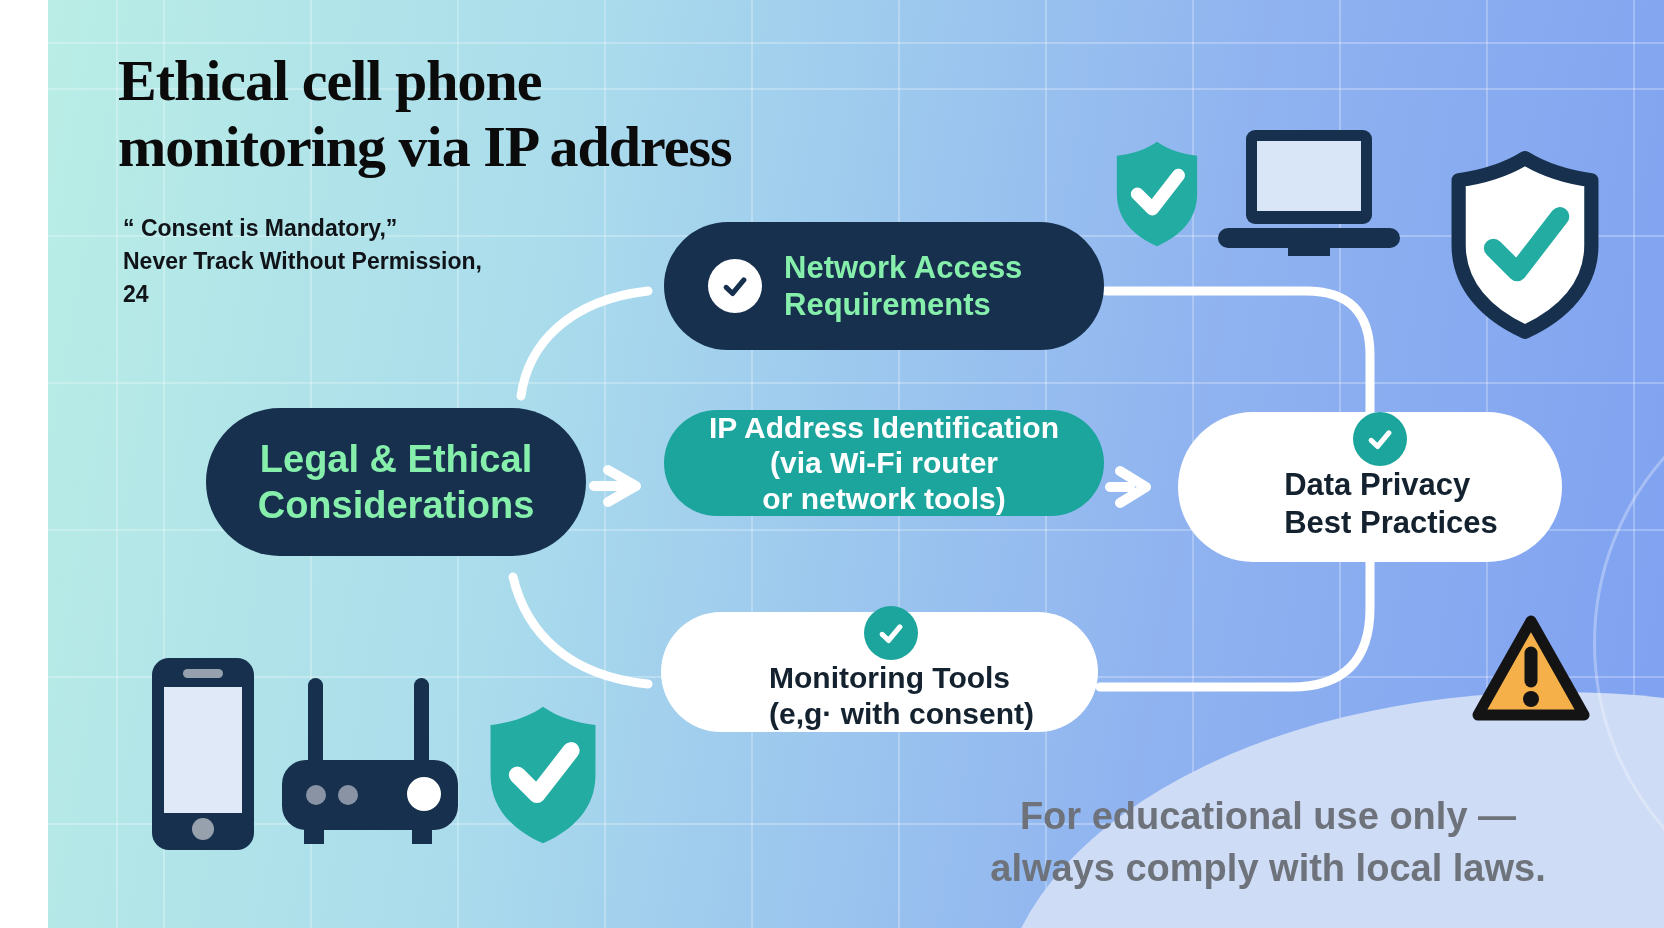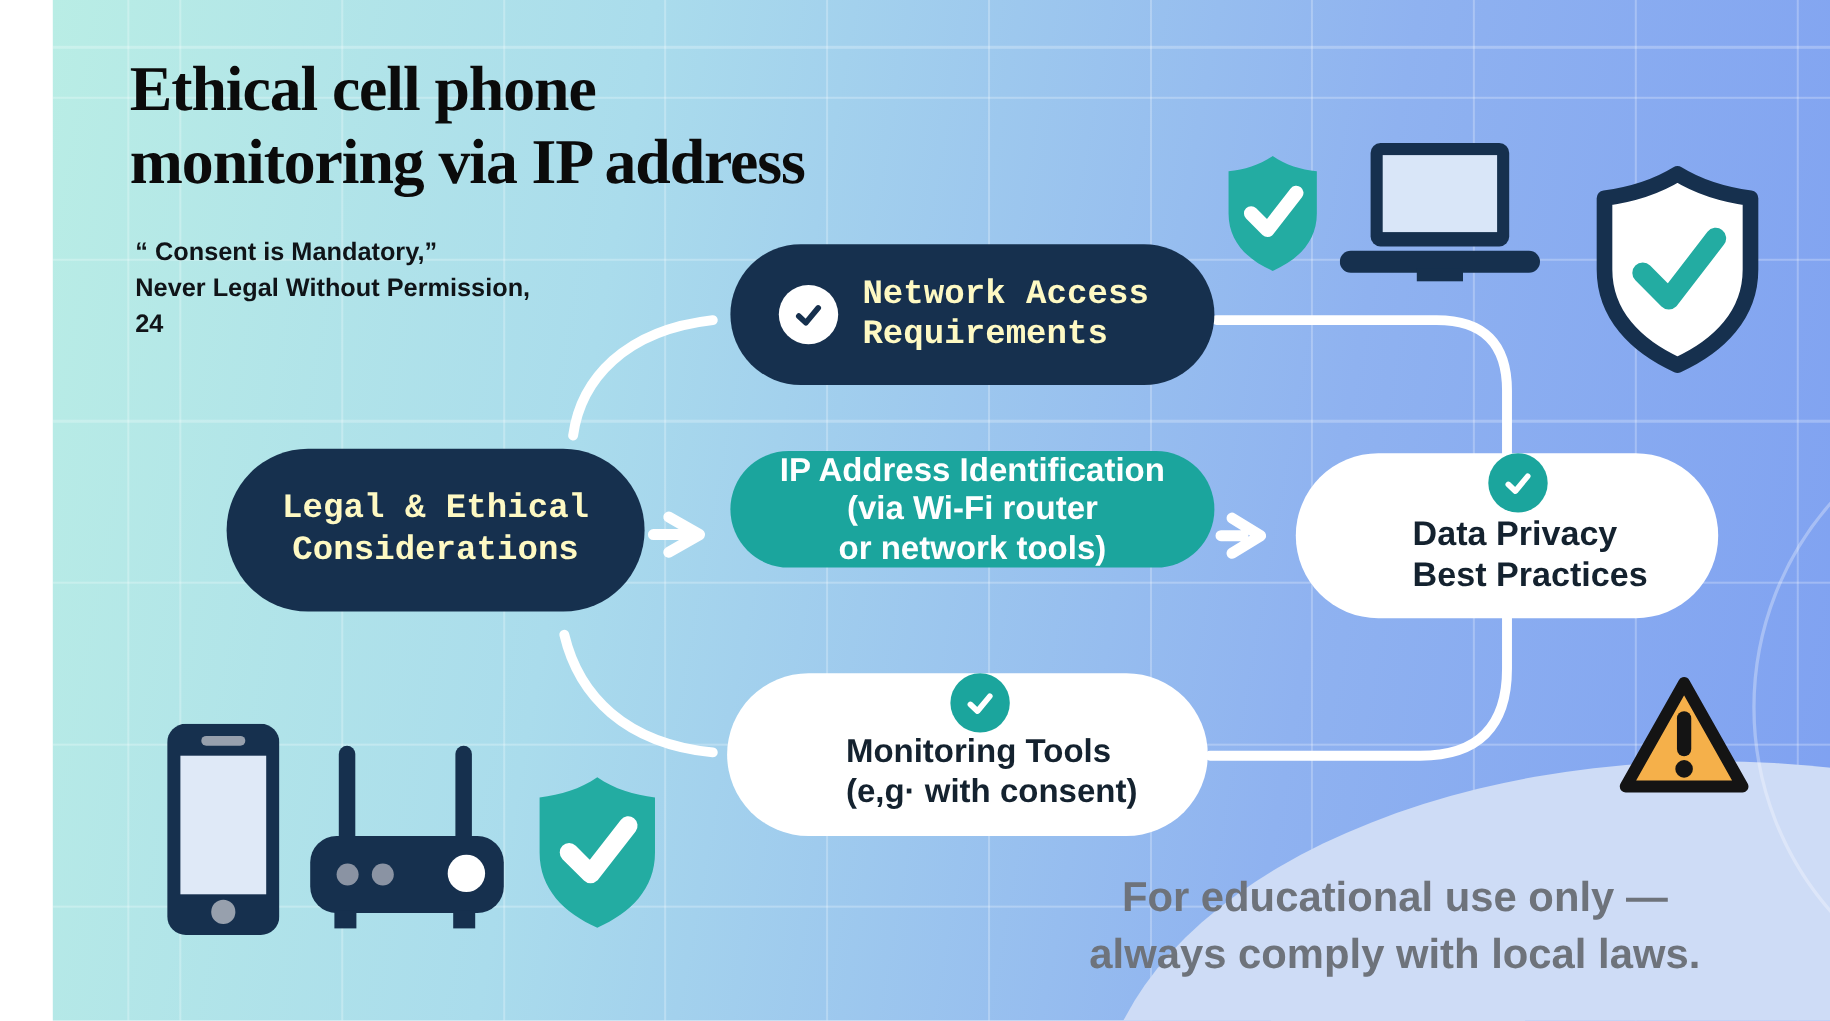--- a/index.html
+++ b/index.html
@@ -32,31 +32,31 @@
   .title span{display:block;}
   .quote{
     position:absolute;left:75px;top:212px;
     font-size:23px;font-weight:700;color:#101418;line-height:1.43;
   }
   .quote span{display:block;}
   .pill{
     position:absolute;display:flex;align-items:center;box-sizing:border-box;
   }
   .pill .lines span{display:block;}
-  .pill-navy{background:#16304e;color:#fef9c3;font-family:Liberation Mono, monospace;}
+  .pill-navy{background:#16304e;color:#86efac;}
   .pill-teal{background:#1ba59d;color:#ffffff;}
   .pill-white{background:#ffffff;color:#14222f;flex-direction:column;}
   .pill-legal{left:158px;top:408px;width:380px;height:148px;border-radius:74px;
-    justify-content:center;text-align:center;font-size:31px;font-weight:700;line-height:1.22;}
+    justify-content:center;text-align:center;font-size:38px;font-weight:700;line-height:1.22;}
   .pill-network{left:616px;top:222px;width:440px;height:128px;border-radius:64px;
     padding-left:44px;font-size:31px;font-weight:700;line-height:1.2;}
   .pill-ip{left:616px;top:410px;width:440px;height:106px;border-radius:73px;
     justify-content:center;text-align:center;font-size:30px;font-weight:700;line-height:1.17;}
-  .pill-monitoring{left:613px;top:612px;width:437px;height:148px;border-radius:74px;
-    padding-left:44px;font-size:30px;font-weight:700;line-height:1.2;}
+  .pill-monitoring{left:613px;top:612px;width:437px;height:120px;border-radius:74px;
+    padding-left:44px;font-size:30px;font-weight:700;line-height:1.2;justify-content:flex-end;}
   .pill-privacy{left:1130px;top:412px;width:384px;height:150px;border-radius:75px;
     padding-left:42px;font-size:31px;font-weight:700;line-height:1.22;}
   .check-circle{
     flex:0 0 auto;width:54px;height:54px;border-radius:50%;margin-right:22px;
     display:flex;align-items:center;justify-content:center;
   }
   .cc-white{background:#ffffff;}
   .cc-teal{background:#1ba59d;}
   .flow{position:absolute;left:0;top:0;}
   .icon{position:absolute;}
@@ -85,21 +85,21 @@
     </g>
   </svg>
 
   <h1 class="title" style="margin:0">
     <span>Ethical cell phone</span>
     <span>monitoring via IP address</span>
   </h1>
 
   <div class="quote">
     <span>“ Consent is Mandatory,”</span>
-    <span>Never Legal Without Permission,</span>
+    <span>Never Track Without Permission,</span>
     <span>24</span>
   </div>
 
   <div class="pill pill-navy pill-legal">
     <div class="lines">
       <span>Legal &amp; Ethical</span>
       <span>Considerations</span>
     </div>
   </div>
 

